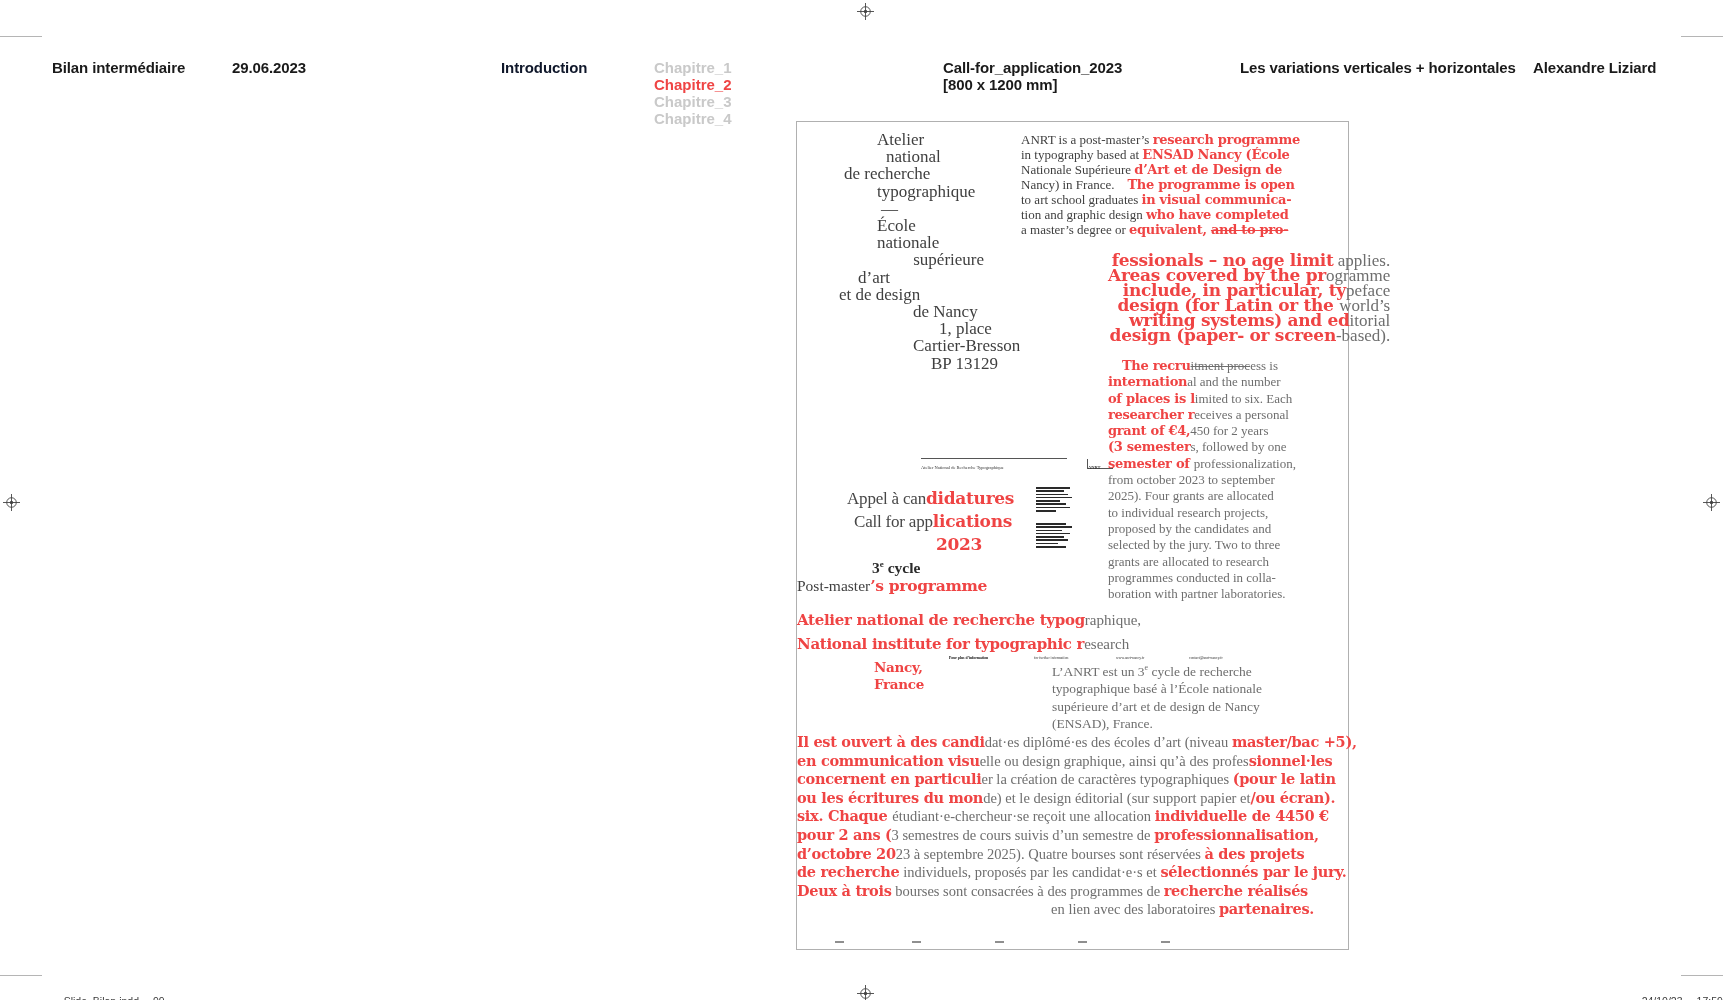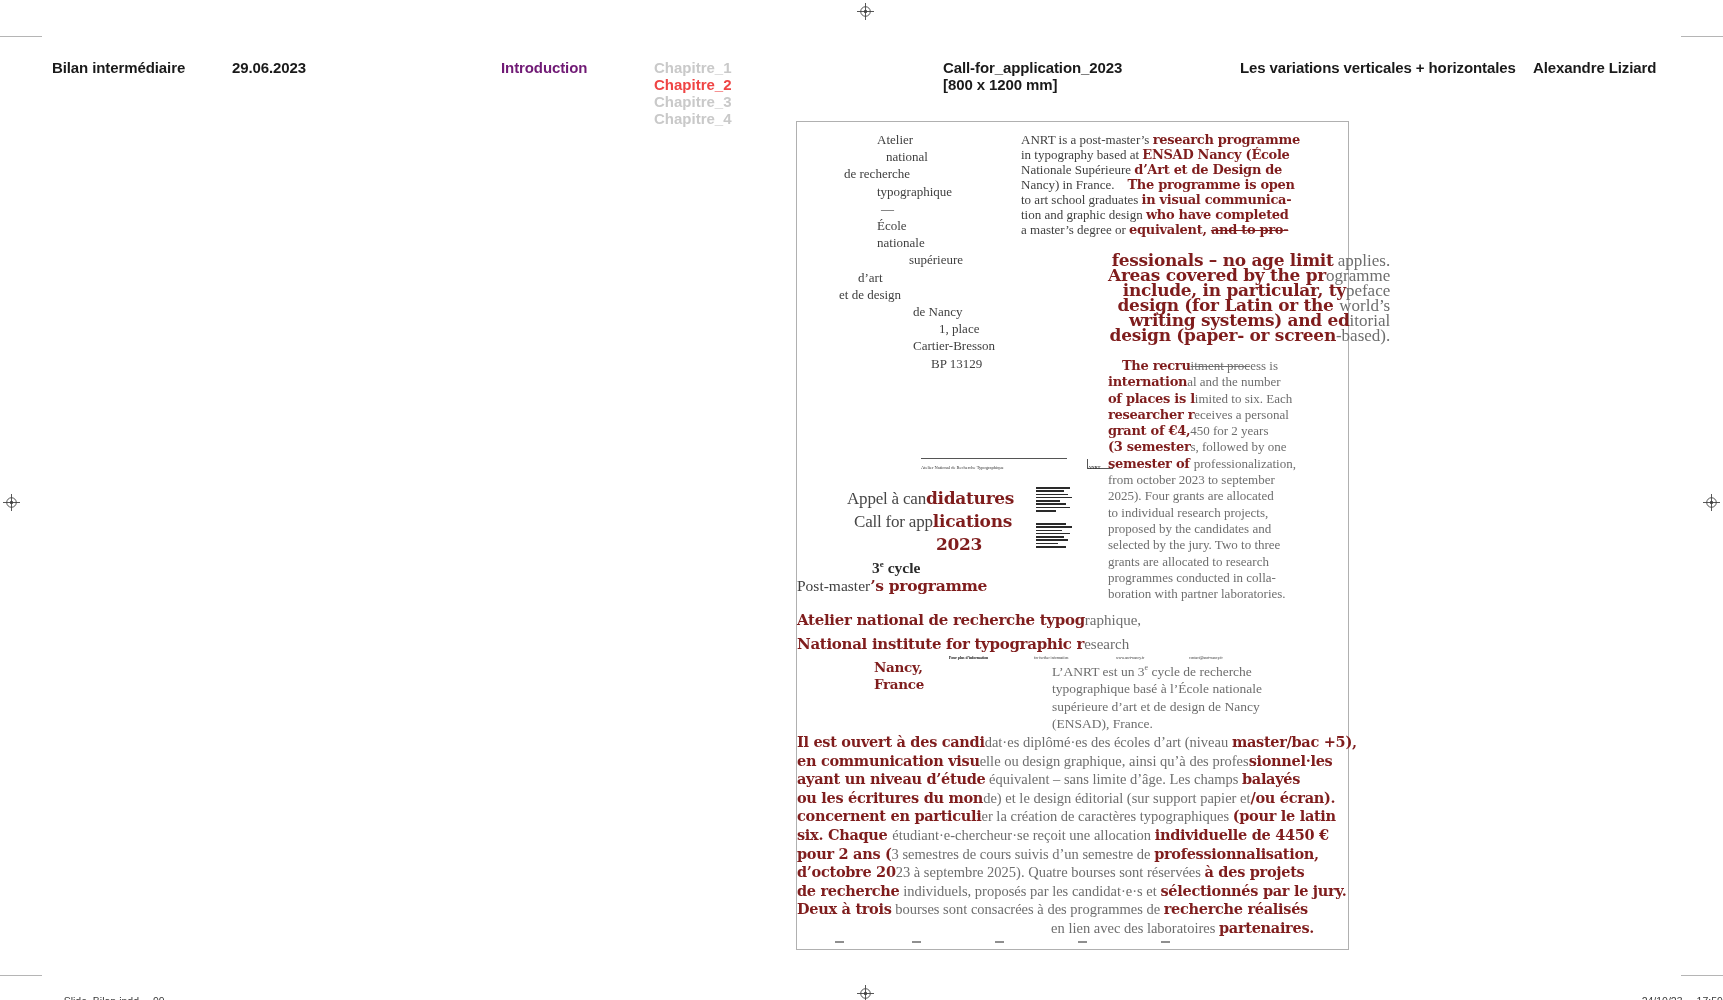--- a/index.html
+++ b/index.html
@@ -1,41 +1,41 @@
 <!DOCTYPE html>
 <html><head>
 <meta charset="utf-8">
 <style>
   html,body{margin:0;padding:0;background:#ffffff;}
   .page{position:relative;width:1723px;height:1000px;background:#ffffff;overflow:hidden;
         font-family:"Liberation Sans",sans-serif;color:#1a1a1a;}
 
   
   .hd{position:absolute;font-size:15px;font-weight:bold;letter-spacing:-0.1px;color:#1a1a1a;white-space:pre;}
-  .hd.gray{color:#701a75;text-align:right;}
+  .hd.gray{color:#0f172a;text-align:right;}
   .chapters{position:absolute;left:654px;top:59px;line-height:17px;font-size:15px;font-weight:bold;}
   .chapters div{white-space:pre;color:#c9c9c9;}
   .chapters .ch-active{color:#ef4444;}
 
   
   .cropline{position:absolute;height:1px;width:42px;background:#b5b5b5;}
   .regmark{position:absolute;width:17px;height:17px;}
 
   
   .poster{position:absolute;left:796px;top:121px;width:553px;height:829px;
           background:#fff;border:1px solid #b0b0b0;box-sizing:border-box;}
   .tl{white-space:pre;}
-  .w-b{font-family:"DejaVu Serif",serif;font-weight:700;color:#7f1d1d;letter-spacing:-0.3px;}
+  .w-b{font-family:"DejaVu Serif",serif;font-weight:700;color:#ef4444;letter-spacing:-0.3px;}
   .w-m{font-family:"Liberation Serif",serif;font-weight:700;color:#2b2b2b;}
   .w-r{font-family:"Liberation Serif",serif;font-weight:400;color:#3f3f3f;}
   .w-l{font-family:"Liberation Serif",serif;font-weight:400;color:#6e6e6e;}
   .st{text-decoration:line-through;text-decoration-thickness:1px;}
   .sup{font-size:0.58em;vertical-align:super;}
 
-  .addr{position:absolute;left:0;top:9px;font-size:13px;line-height:17.2px;}
+  .addr{position:absolute;left:0;top:9px;font-size:17px;line-height:17.2px;}
   .intro-en{position:absolute;left:224px;top:10px;width:330px;font-size:13px;line-height:15px;}
   .col-en-a{position:absolute;left:311px;top:131px;font-size:17px;line-height:15px;text-align:right;}
   .col-en-b{position:absolute;left:311px;top:236px;font-size:13px;line-height:16.3px;}
 
   .band{position:absolute;left:124px;top:336px;width:146px;display:flex;border-top:1px solid #555;height:10px;}
   .band-left{flex:1;border-right:1px solid #555;overflow:visible;}
   .band-right{width:28px;border-bottom:1px solid #555;text-align:center;overflow:visible;}
   .micro{display:inline-block;font-family:"Liberation Serif",serif;font-size:9px;color:#333;
          transform:scale(0.5);transform-origin:0 0;white-space:nowrap;}
   .band-right .micro{font-weight:bold;transform-origin:0 0;}
@@ -222,23 +222,22 @@
     <div class="intro-fr">
         <div class="tl"><span class="w-l">L’ANRT est un 3</span><span class="w-l sup">e</span><span class="w-l"> cycle de recherche</span></div>
         <div class="tl"><span class="w-l">typographique basé à l’École nationale</span></div>
         <div class="tl"><span class="w-l">supérieure d’art et de design de Nancy</span></div>
         <div class="tl"><span class="w-l">(ENSAD), France.</span></div>
       </div>
 
     <div class="body-fr">
         <div class="tl"><span class="w-b">Il est ouvert à des candi</span><span class="w-l">dat·es diplômé·es des écoles d’art (niveau </span><span class="w-b">master/bac +5),</span></div>
         <div class="tl"><span class="w-b">en communication visu</span><span class="w-l">elle ou design graphique, ainsi qu’à des profes</span><span class="w-b">sionnel·les</span></div>
-        <div class="tl"><span class="w-b">ayant un niveau d’étude</span><span class="w-l"> équivalent – sans limite d’âge. Les champs </span><span class="w-b">balayés</span></div>
+        <div class="tl"><span class="w-b">concernent en particuli</span><span class="w-l">er la création de caractères typographiques </span><span class="w-b">(pour le latin</span></div>
         <div class="tl"><span class="w-b">ou les écritures du mon</span><span class="w-l">de) et le design éditorial (sur support papier et</span><span class="w-b">/ou écran).</span></div>
-        <div class="tl"><span class="w-b">concernent en particuli</span><span class="w-l">er la création de caractères typographiques </span><span class="w-b">(pour le latin</span></div>
         <div class="tl"><span class="w-b">six. Chaque </span><span class="w-l">étudiant·e-chercheur·se reçoit une allocation </span><span class="w-b">individuelle de 4450 €</span></div>
         <div class="tl"><span class="w-b">pour 2 ans (</span><span class="w-l">3 semestres de cours suivis d’un semestre de </span><span class="w-b">professionnalisation,</span></div>
         <div class="tl"><span class="w-b">d’octobre 20</span><span class="w-l">23 à septembre 2025). Quatre bourses sont réservées </span><span class="w-b">à des projets</span></div>
         <div class="tl"><span class="w-b">de recherche</span><span class="w-l"> individuels, proposés par les candidat·e·s et </span><span class="w-b">sélectionnés par le jury.</span></div>
         <div class="tl"><span class="w-b">Deux à trois</span><span class="w-l"> bourses sont consacrées à des programmes de </span><span class="w-b">recherche réalisés</span></div>
         <div class="tl" style="padding-right: 36px; text-align: right;"><span class="w-l">en lien avec des laboratoires </span><span class="w-b">partenaires.</span></div>
       </div>
 
     <div class="tick" style="left:38px;"></div>
     <div class="tick" style="left:115px;"></div>

